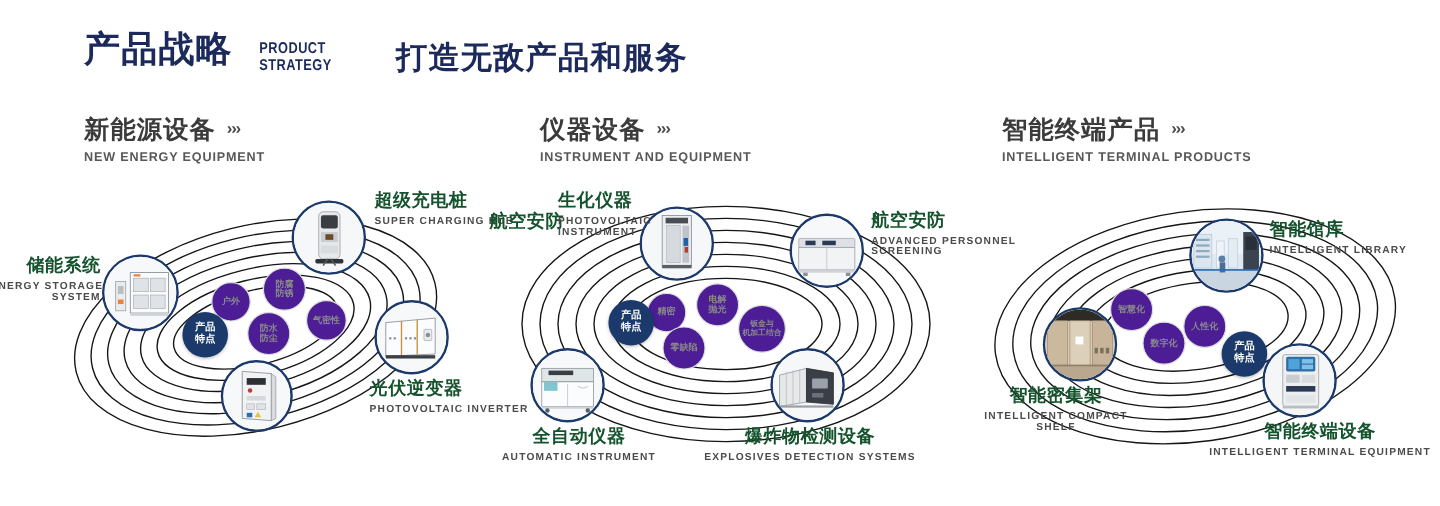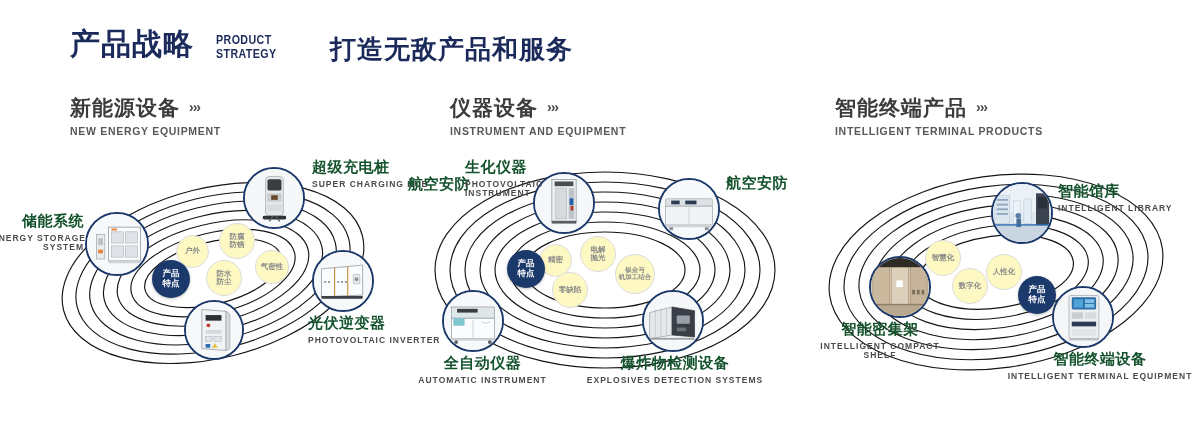--- a/index.html
+++ b/index.html
@@ -10,21 +10,21 @@
     position: relative;
     color: #2b2b2b;
   }
 
   
   .header { position: absolute; left: 0; top: 0; width: 1200px; height: 88px; }
   .hdr-cn {
     position: absolute; left: 70px; top: 29px;
     font-size: 30px; font-weight: 700; letter-spacing: 1px;
     color: #1b2a5b; line-height: 1;
-    font-family: Liberation Sans, sans-serif;
+    font-family: Liberation Mono, monospace;
   }
   .hdr-en {
     position: absolute; left: 216px; top: 33px;
     font-size: 13px; font-weight: 700; letter-spacing: 0.5px;
     color: #1b2a5b; line-height: 14px;
     font-family: "Liberation Sans Narrow", "Liberation Sans", sans-serif;
     transform: scaleX(0.82); transform-origin: left top;
   }
   .hdr-slogan {
     position: absolute; left: 330px; top: 36px;
@@ -83,21 +83,21 @@
   .nlabel.center { text-align: center; }
 
   
   .feat {
     position: absolute; border-radius: 50%;
     display: flex; align-items: center; justify-content: center;
     text-align: center; line-height: 1.12;
     font-family: "DejaVu Sans", sans-serif;
   }
   .feat.plain {
-    border: 1px solid #dcdcdc; background: #fef9c3;
+    border: 1px solid #dcdcdc; background: #4c1d95;
     color: #8a8a8a; font-size: 7.5px; font-weight: 600;
   }
   .feat.core {
     background: #1b3a6b; color: #ffffff;
     font-size: 8.5px; font-weight: 700;
     box-shadow: 0 1px 3px rgba(0,0,0,.25);
   }
 
   
   .th { width: 100%; height: 100%; display: block; }
@@ -282,20 +282,24 @@
       <rect x="27" y="22" width="12" height="4" fill="#2b3a55"></rect>
       <rect x="6" y="28" width="50" height="20" fill="#f2f3f5" stroke="#9aa0a6" stroke-width="0.7"></rect>
       <line x1="31" y1="28" x2="31" y2="48" stroke="#c3c7cc" stroke-width="0.8"></line>
       <rect x="6" y="48" width="50" height="2.5" fill="#cfd3d8"></rect>
       <rect x="10" y="50.5" width="4" height="3" fill="#8b9098"></rect>
       <rect x="48" y="50.5" width="4" height="3" fill="#8b9098"></rect>
     </svg>
   </div>
   <div class="nlabel" style="left:326px; top:26px;">
     <div class="cn">航空安防</div>
+    <div class="en">
+      <div>ADVANCED PERSONNEL</div>
+      <div>SCREENING</div>
+    </div>
   </div>
 
   <div class="node" style="left:42px; top:140px; width:62px; height:62px;">
     <svg class="th" viewBox="0 0 62 62">
       <rect x="0" y="0" width="62" height="62" fill="#f7f8f9"></rect>
       <rect x="8" y="16" width="46" height="12" fill="#dfe6e8" stroke="#8e949c" stroke-width="0.7"></rect>
       <rect x="14" y="18" width="22" height="4" fill="#3a3d42"></rect>
       <rect x="8" y="28" width="46" height="22" fill="#fbfcfd" stroke="#8e949c" stroke-width="0.7"></rect>
       <rect x="10" y="28" width="12" height="8" fill="#7fc6cf"></rect>
       <line x1="31" y1="30" x2="31" y2="50" stroke="#c3c7cc" stroke-width="0.8"></line>

